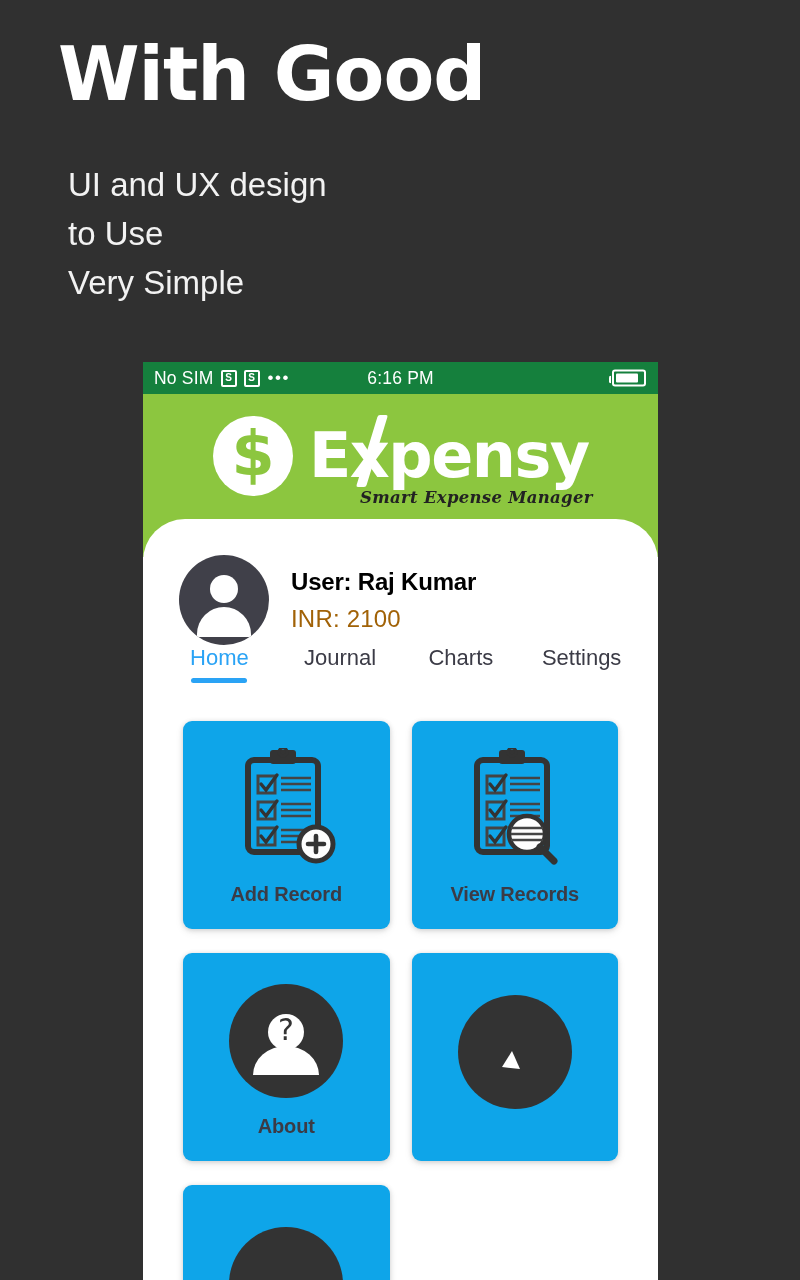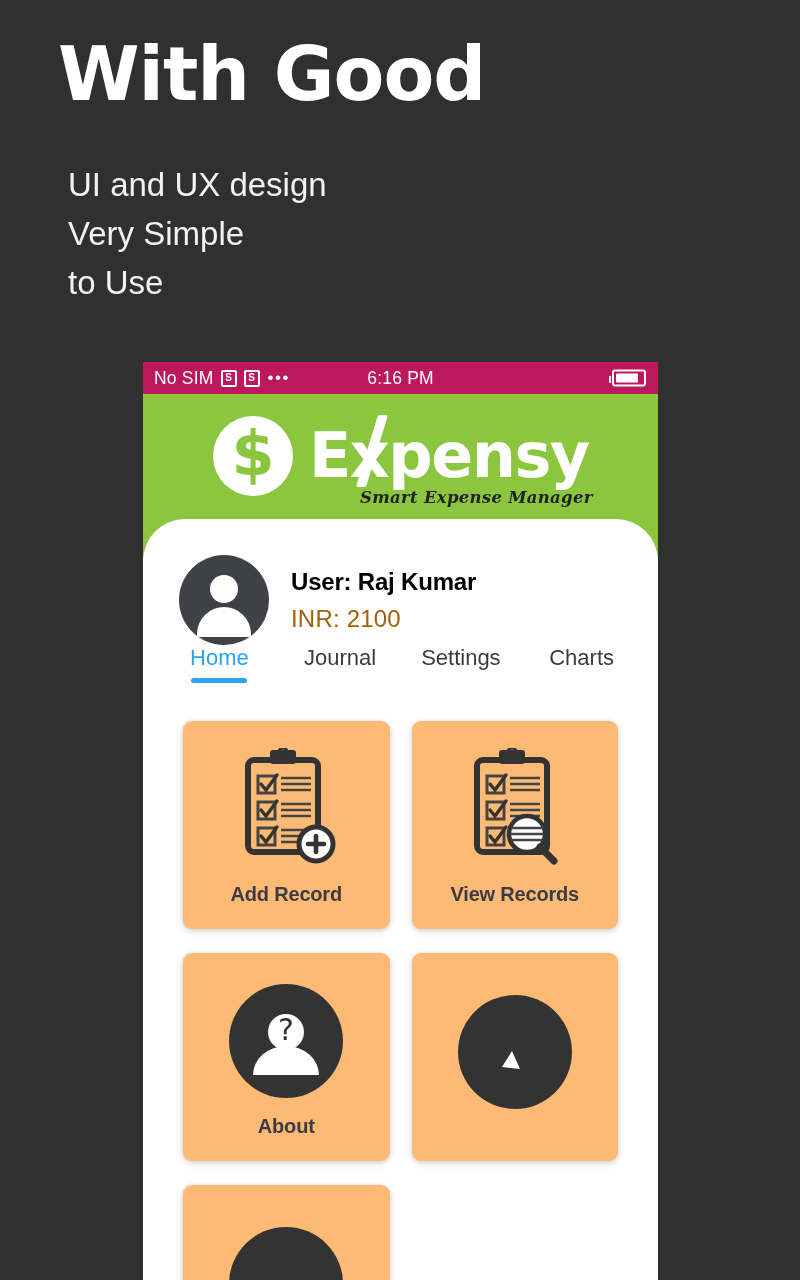--- a/index.html
+++ b/index.html
@@ -28,21 +28,21 @@
 
   
   #phone{
     position:absolute; left:143px; top:362px;
     width:515px; height:918px;
     background:#ffffff; overflow:hidden;
   }
 
   
   #statusbar{
-    height:32px; background:#be185d; color:#fff;
+    height:32px; background:#15803d; color:#fff;
     display:flex; align-items:center; position:relative;
     font-size:17px;
   }
   #sb-left{ display:flex; align-items:center; gap:7px; padding-left:11px; }
   #sb-nosim{ font-size:17.5px; font-weight:500; letter-spacing:.2px; }
   .sim-ico{
     width:16px; height:17px; border:2px solid #fff; border-radius:2px;
     display:flex; align-items:center; justify-content:center;
     font-size:10px; font-weight:bold; line-height:1; position:relative;
   }
@@ -141,39 +141,39 @@
     content:""; position:absolute; left:50%; transform:translateX(-50%);
     bottom:0; width:56px; height:5px; background:#2aa3f5; border-radius:3px;
   }
 
   
   #grid{
     margin-top:38px; padding:0 40px;
     display:grid; grid-template-columns:1fr 1fr; gap:24px 22px;
   }
   .card{
-    background:#fdba74; border-radius:9px; height:208px;
+    background:#0ea5e9; border-radius:9px; height:208px;
     box-shadow:0 1px 5px rgba(0,0,0,.16), 0 3px 10px rgba(0,0,0,.07);
     display:flex; flex-direction:column; align-items:center;
     justify-content:center; cursor:pointer;
   }
   .card-ico{ height:128px; display:flex; align-items:center; justify-content:center; }
   .card-lbl{
     font-size:20px; font-weight:bold; color:#3b3b46; margin-top:10px;
     letter-spacing:-.2px;
   }
 </style>
 </head>
 <body>
 
 <div id="promo-title">With Good</div>
 <div id="promo-sub">
   <div>UI and UX design</div>
+  <div>to Use</div>
   <div>Very Simple</div>
-  <div>to Use</div>
 </div>
 
 <div id="phone">
 
   <div id="statusbar">
     <div id="sb-left">
       <span id="sb-nosim">No SIM</span>
       <span class="sim-ico">
           <span>S</span>
         </span>
@@ -210,22 +210,22 @@
       </div>
       <div id="user-text">
         <div id="user-name">User: Raj Kumar</div>
         <div id="user-bal">INR: 2100</div>
       </div>
     </div>
 
     <div id="tabs">
       <div class="tab active">Home</div>
       <div class="tab">Journal</div>
+      <div class="tab">Charts</div>
       <div class="tab">Settings</div>
-      <div class="tab">Charts</div>
     </div>
 
     <div id="grid">
 
       <div class="card">
         <div class="card-ico">
           <svg width="112" height="122" viewBox="0 0 112 122" fill="none">
             <rect x="18" y="12" width="70" height="92" rx="6" stroke="#333" stroke-width="6"></rect>
             <rect x="40" y="2" width="26" height="14" rx="3" fill="#333"></rect>
             <circle cx="53" cy="4" r="4" fill="none" stroke="#333" stroke-width="3"></circle>

